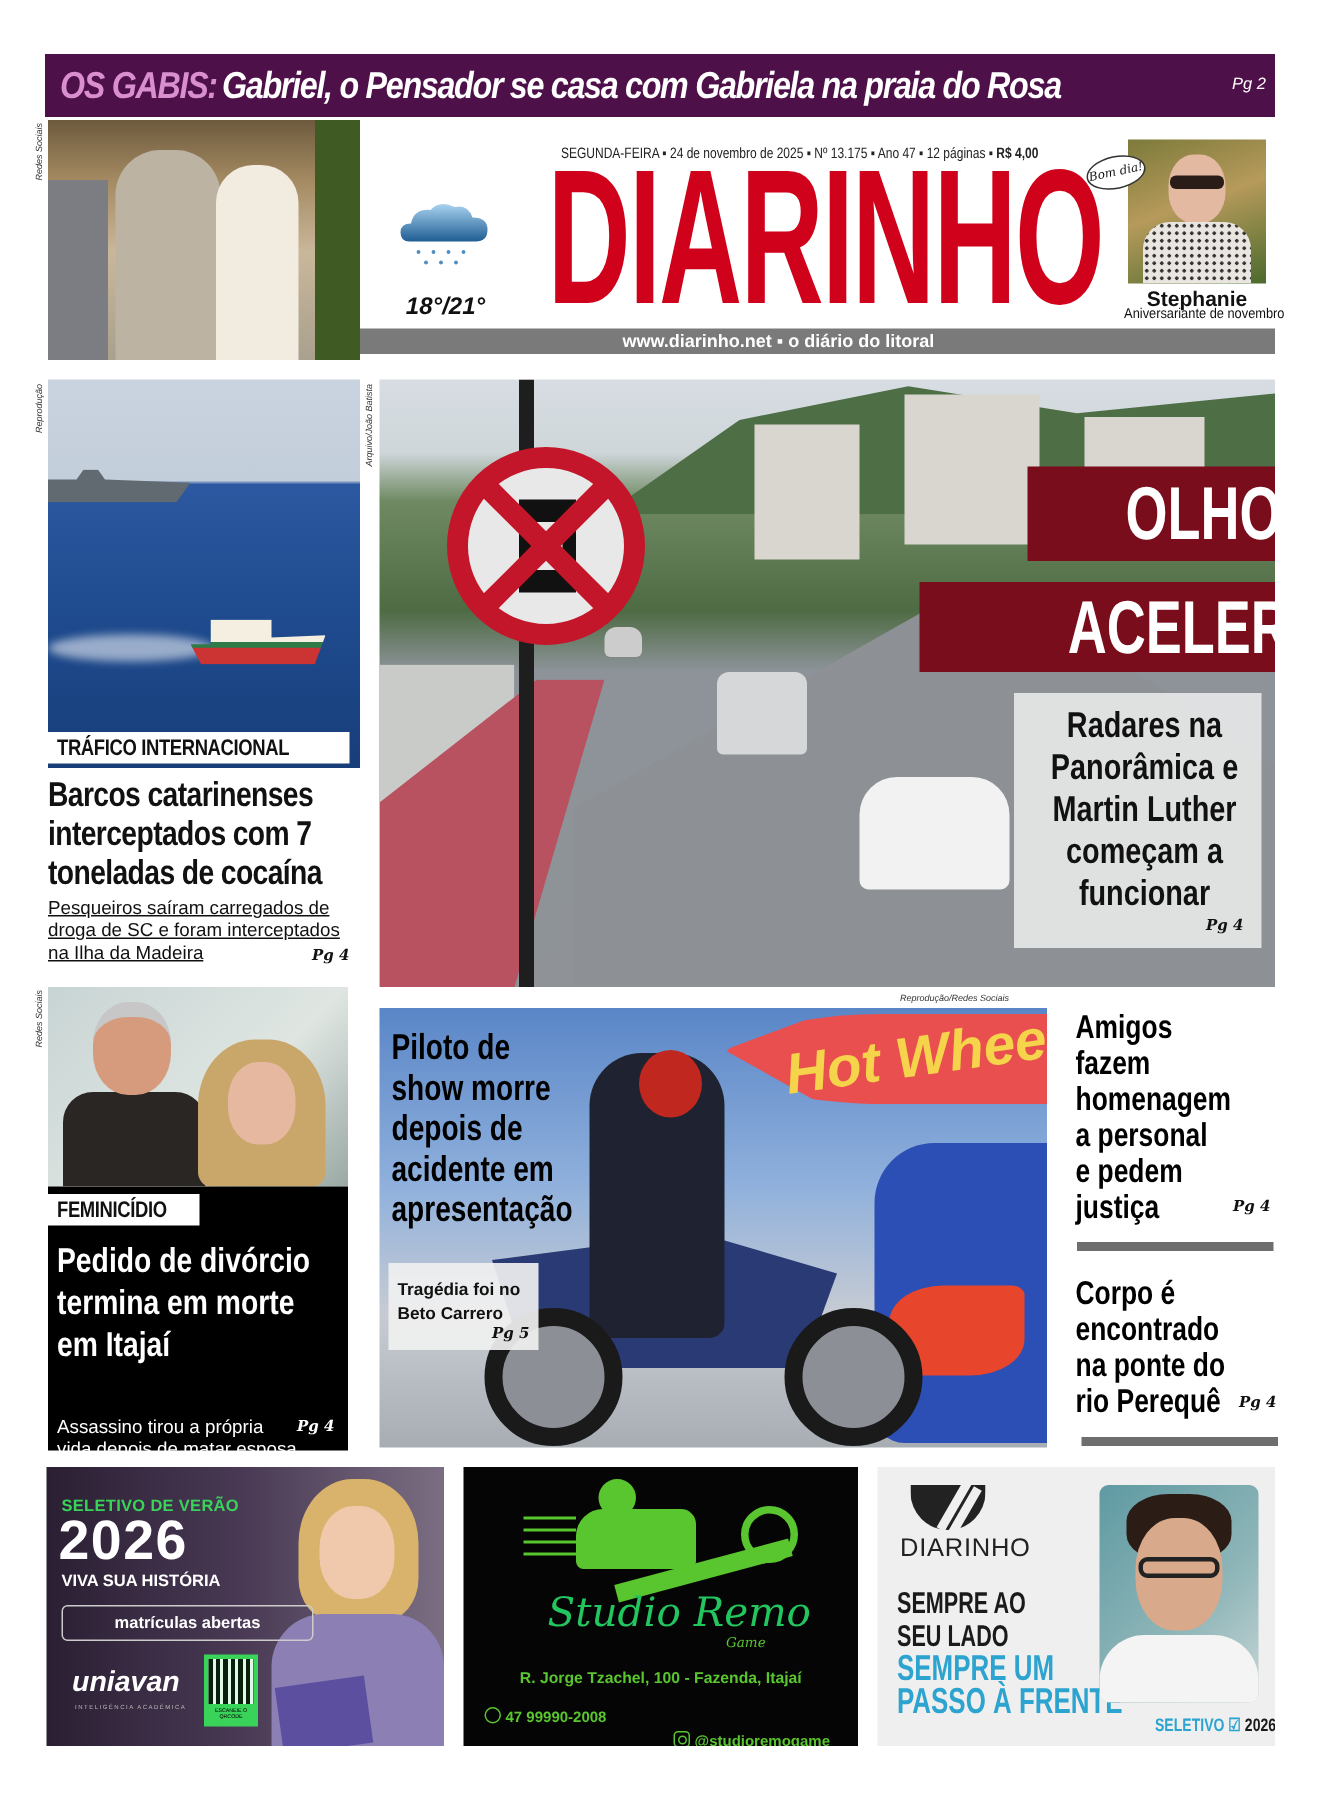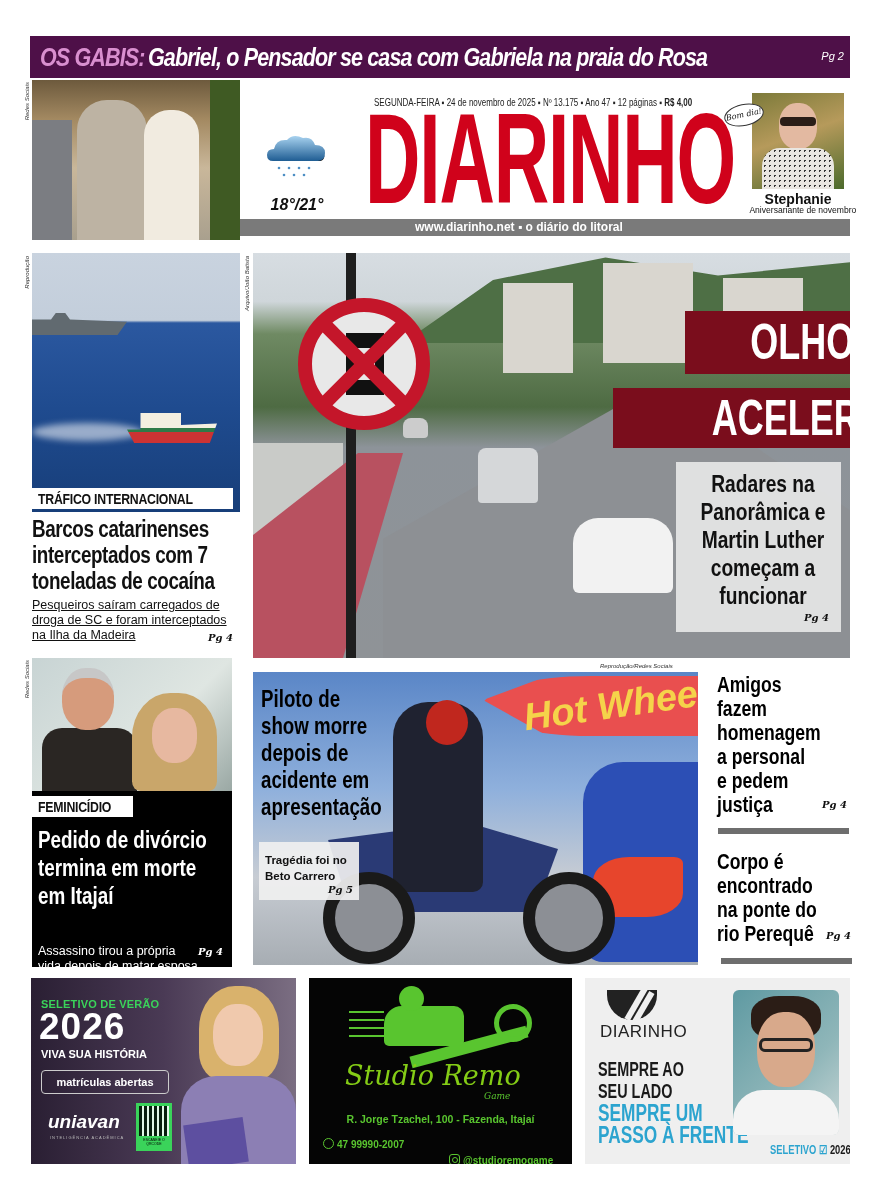--- a/index.html
+++ b/index.html
@@ -136,35 +136,35 @@
   
   #ad-uniavan { left: 31px; top: 978px; width: 265px; height: 186px; background: linear-gradient(90deg,#2a1f33 0%,#4a3a55 50%,#7b6e82 100%); overflow: hidden; }
   #ad-uniavan .girl { position: absolute; left: 150px; top: 8px; width: 110px; height: 178px; }
   #ad-uniavan .girl .hair { position: absolute; left: 18px; top: 0; width: 80px; height: 95px; background: #d9b26c; border-radius: 45% 45% 30% 30%; }
   #ad-uniavan .girl .face { position: absolute; left: 32px; top: 18px; width: 50px; height: 62px; background: #f0c9ad; border-radius: 45%; }
   #ad-uniavan .girl .shirt { position: absolute; left: 0; top: 90px; width: 115px; height: 90px; background: #8c7fb4; border-radius: 35px 35px 0 0; }
   #ad-uniavan .girl .book { position: absolute; left: 5px; top: 135px; width: 60px; height: 45px; background: #5d4fa0; transform: rotate(-8deg); }
   #uni-kicker { position: absolute; left: 10px; top: 20px; color: #3ad35a; font-weight: bold; font-size: 11px; letter-spacing: 0.2px; white-space: nowrap; }
   #uni-year { position: absolute; left: 8px; top: 28px; color: #fff; font-weight: bold; font-size: 37px; letter-spacing: 1px; white-space: nowrap; }
   #uni-tagline { position: absolute; left: 10px; top: 70px; color: #fff; font-weight: bold; font-size: 11px; white-space: nowrap; }
-  #uni-cta { position: absolute; left: 10px; top: 92px; width: 128px; height: 24px; border: 1px solid #ccc; border-radius: 4px; color: #fff; font-weight: bold; font-size: 11px; line-height: 22px; text-align: center; }
+  #uni-cta { position: absolute; left: 10px; top: 92px; width: 168px; height: 24px; border: 1px solid #ccc; border-radius: 4px; color: #fff; font-weight: bold; font-size: 11px; line-height: 22px; text-align: center; }
   #uni-logo { position: absolute; left: 17px; top: 133px; color: #fff; font-weight: bold; font-style: italic; font-size: 19px; white-space: nowrap; }
   #uni-logo-sub { position: absolute; left: 19px; top: 157px; color: #bbb; font-size: 4px; letter-spacing: 1px; white-space: nowrap; }
   #uni-qr { position: absolute; left: 105px; top: 125px; width: 36px; height: 48px; background: #3ad35a; padding: 3px; }
   #uni-qr .code { width: 30px; height: 30px; background: repeating-linear-gradient(90deg,#000 0 3px,#fff 3px 5px), #fff; opacity: 0.85; }
   #uni-qr .lbl { color: #000; font-size: 3.5px; text-align: center; margin-top: 2px; line-height: 4px; }
 
   #ad-studio { left: 309px; top: 978px; width: 263px; height: 186px; background: #050505; overflow: hidden; }
   #studio-art { position: absolute; left: 40px; top: 8px; width: 185px; height: 80px; }
   #studio-art .body { position: absolute; left: 35px; top: 20px; width: 80px; height: 40px; background: #59c52f; border-radius: 18px 10px 5px 5px; }
   #studio-art .head { position: absolute; left: 50px; top: 0; width: 25px; height: 25px; background: #59c52f; border-radius: 50%; }
   #studio-art .rail { position: absolute; left: 60px; top: 55px; width: 120px; height: 12px; background: #59c52f; transform: rotate(-15deg); }
   #studio-art .fan { position: absolute; left: 145px; top: 18px; width: 38px; height: 38px; border: 5px solid #59c52f; border-radius: 50%; }
   #studio-art .speed { position: absolute; left: 0; top: 25px; width: 35px; height: 2px; background: #59c52f; box-shadow: 0 8px 0 #59c52f, 0 16px 0 #59c52f, 0 24px 0 #59c52f; }
-  #studio-logo { position: absolute; left: 36px; top: 82px; color: #84cc16; font-family: "DejaVu Serif", serif; font-style: italic; font-size: 27px; white-space: nowrap; }
+  #studio-logo { position: absolute; left: 56px; top: 82px; color: #22c55e; font-family: "DejaVu Serif", serif; font-style: italic; font-size: 27px; white-space: nowrap; }
   #studio-logo-sub { position: absolute; left: 175px; top: 113px; color: #59c52f; font-family: "DejaVu Serif", serif; font-style: italic; font-size: 9px; }
   #studio-address { position: absolute; left: 0; width: 263px; top: 135px; color: #59c52f; font-weight: bold; font-size: 10.5px; text-align: center; white-space: nowrap; }
   #studio-phone { position: absolute; left: 14px; top: 160px; color: #59c52f; font-weight: bold; font-size: 10px; white-space: nowrap; }
   #studio-insta { position: absolute; left: 140px; top: 160px; color: #59c52f; font-weight: bold; font-size: 10px; white-space: nowrap; margin-top: 16px; }
   .ico-circle { display: inline-block; width: 11px; height: 11px; border: 1.5px solid #59c52f; border-radius: 50%; vertical-align: -1px; margin-right: 3px; }
   .ico-sq { display: inline-block; width: 11px; height: 11px; border: 1.5px solid #59c52f; border-radius: 3px; vertical-align: -1px; margin-right: 3px; position: relative; }
   .ico-sq::after { content: ""; position: absolute; left: 2px; top: 2px; width: 4px; height: 4px; border: 1px solid #59c52f; border-radius: 50%; }
 
   #ad-univali { left: 585px; top: 978px; width: 265px; height: 186px; background: #efefef; overflow: hidden; }
   #univali-mark { position: absolute; left: 22px; top: 12px; width: 50px; height: 30px; background: #222; border-radius: 0 0 30px 30px; clip-path: polygon(0 0,100% 0,100% 100%,0 100%); }
@@ -383,21 +383,21 @@
   <div id="studio-art">
     <div class="speed"></div>
       <div class="rail"></div>
       <div class="body"></div>
       <div class="head"></div>
       <div class="fan"></div>
   </div>
   <div id="studio-logo">Studio Remo</div>
   <div id="studio-logo-sub">Game</div>
   <div id="studio-address">R. Jorge Tzachel, 100 - Fazenda, Itajaí</div>
-  <div id="studio-phone"><span class="ico-circle"></span><span>47 99990-2007</span></div>
+  <div id="studio-phone"><span class="ico-circle"></span><span>47 99990-2008</span></div>
   <div id="studio-insta"><span class="ico-sq"></span><span>@studioremogame</span></div>
 </div>
 
 <div id="ad-univali" class="abs">
   <div id="univali-mark"></div>
   <div id="univali-name">DIARINHO</div>
   <div id="univali-l1" class="cond">
     <span>SEMPRE AO</span>
     <span>SEU LADO</span>
   </div>

